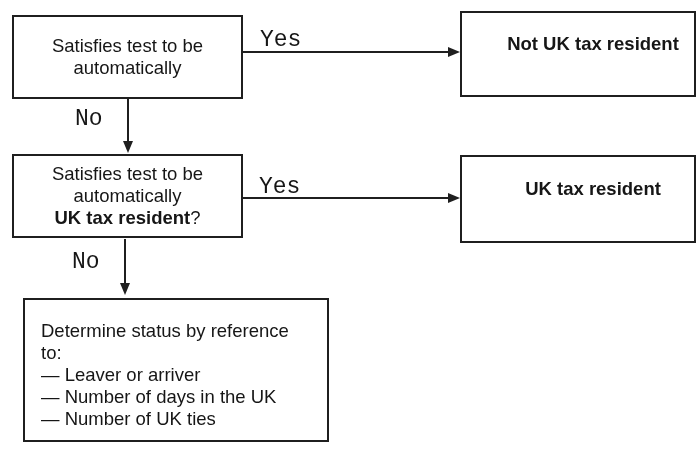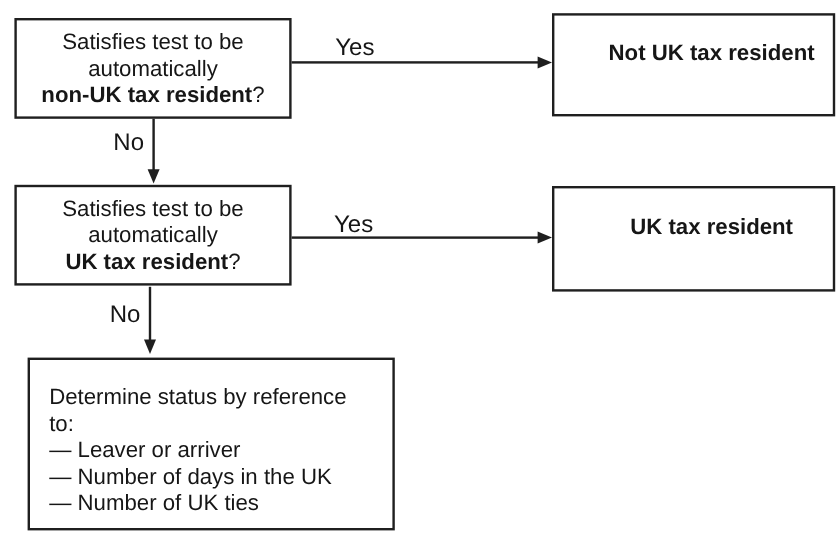--- a/index.html
+++ b/index.html
@@ -33,24 +33,25 @@
   .node.top-text {
     text-align: center;
     padding-left: 30px;
   }
   .node.left-text {
     text-align: left;
   }
   .b { font-weight: 700; }
   .edge-label {
     position: absolute;
-    font-size: 20px;
+    font-size: 23px;
     line-height: 22px;
-    text-align: right;
+    text-align: left;
     color: #161616;
+    font-family: Liberation Mono, monospace;
   }
   .hline {
     position: absolute;
     height: 2px;
     background: #1f1f1f;
   }
   .vline {
     position: absolute;
     width: 2px;
     background: #1f1f1f;
@@ -77,21 +78,20 @@
   #box-determine { left: 23px;  top: 298px; width: 306px; height: 144px; padding: 20px 10px 0 16px; }
 </style>
 </head>
 <body>
 
 <div class="stage">
 
   <div class="node center-text" id="box-q-nonuk">
     <div>Satisfies test to be</div>
     <div>automatically</div>
-    <div><span class="b">non-UK tax resident</span><span>?</span></div>
   </div>
 
   <div class="node top-text" id="box-not-uk">
     <span class="b">Not UK tax resident</span>
   </div>
 
   <div class="edge-label" style="left:260px; top:29px; width:52px;">Yes</div>
   <div class="hline" style="left:243px; top:51px; width:206px;"></div>
   <div class="arrow-right" style="left:448px; top:47px;"></div>
 

